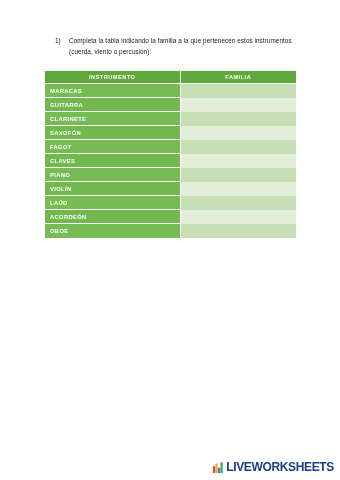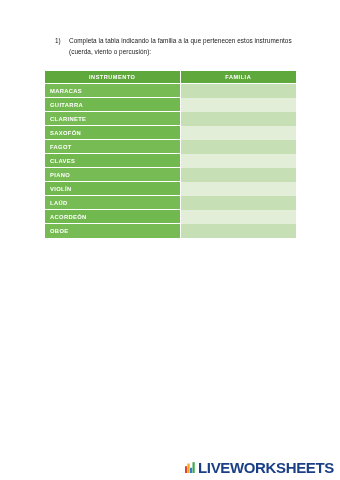--- a/index.html
+++ b/index.html
@@ -131,21 +131,21 @@
     align-items: center;
     height: 14px;
   }
   .brand-mark {
     width: 11px;
     height: 11px;
     margin-right: 2px;
     display: block;
   }
   .brand-text {
-    font-size: 15px;
+    font-size: 12px;
     font-weight: bold;
     color: #1b3f87;
     letter-spacing: -0.35px;
     line-height: 11px;
     white-space: nowrap;
   }
 </style>
 </head>
 <body>
 

